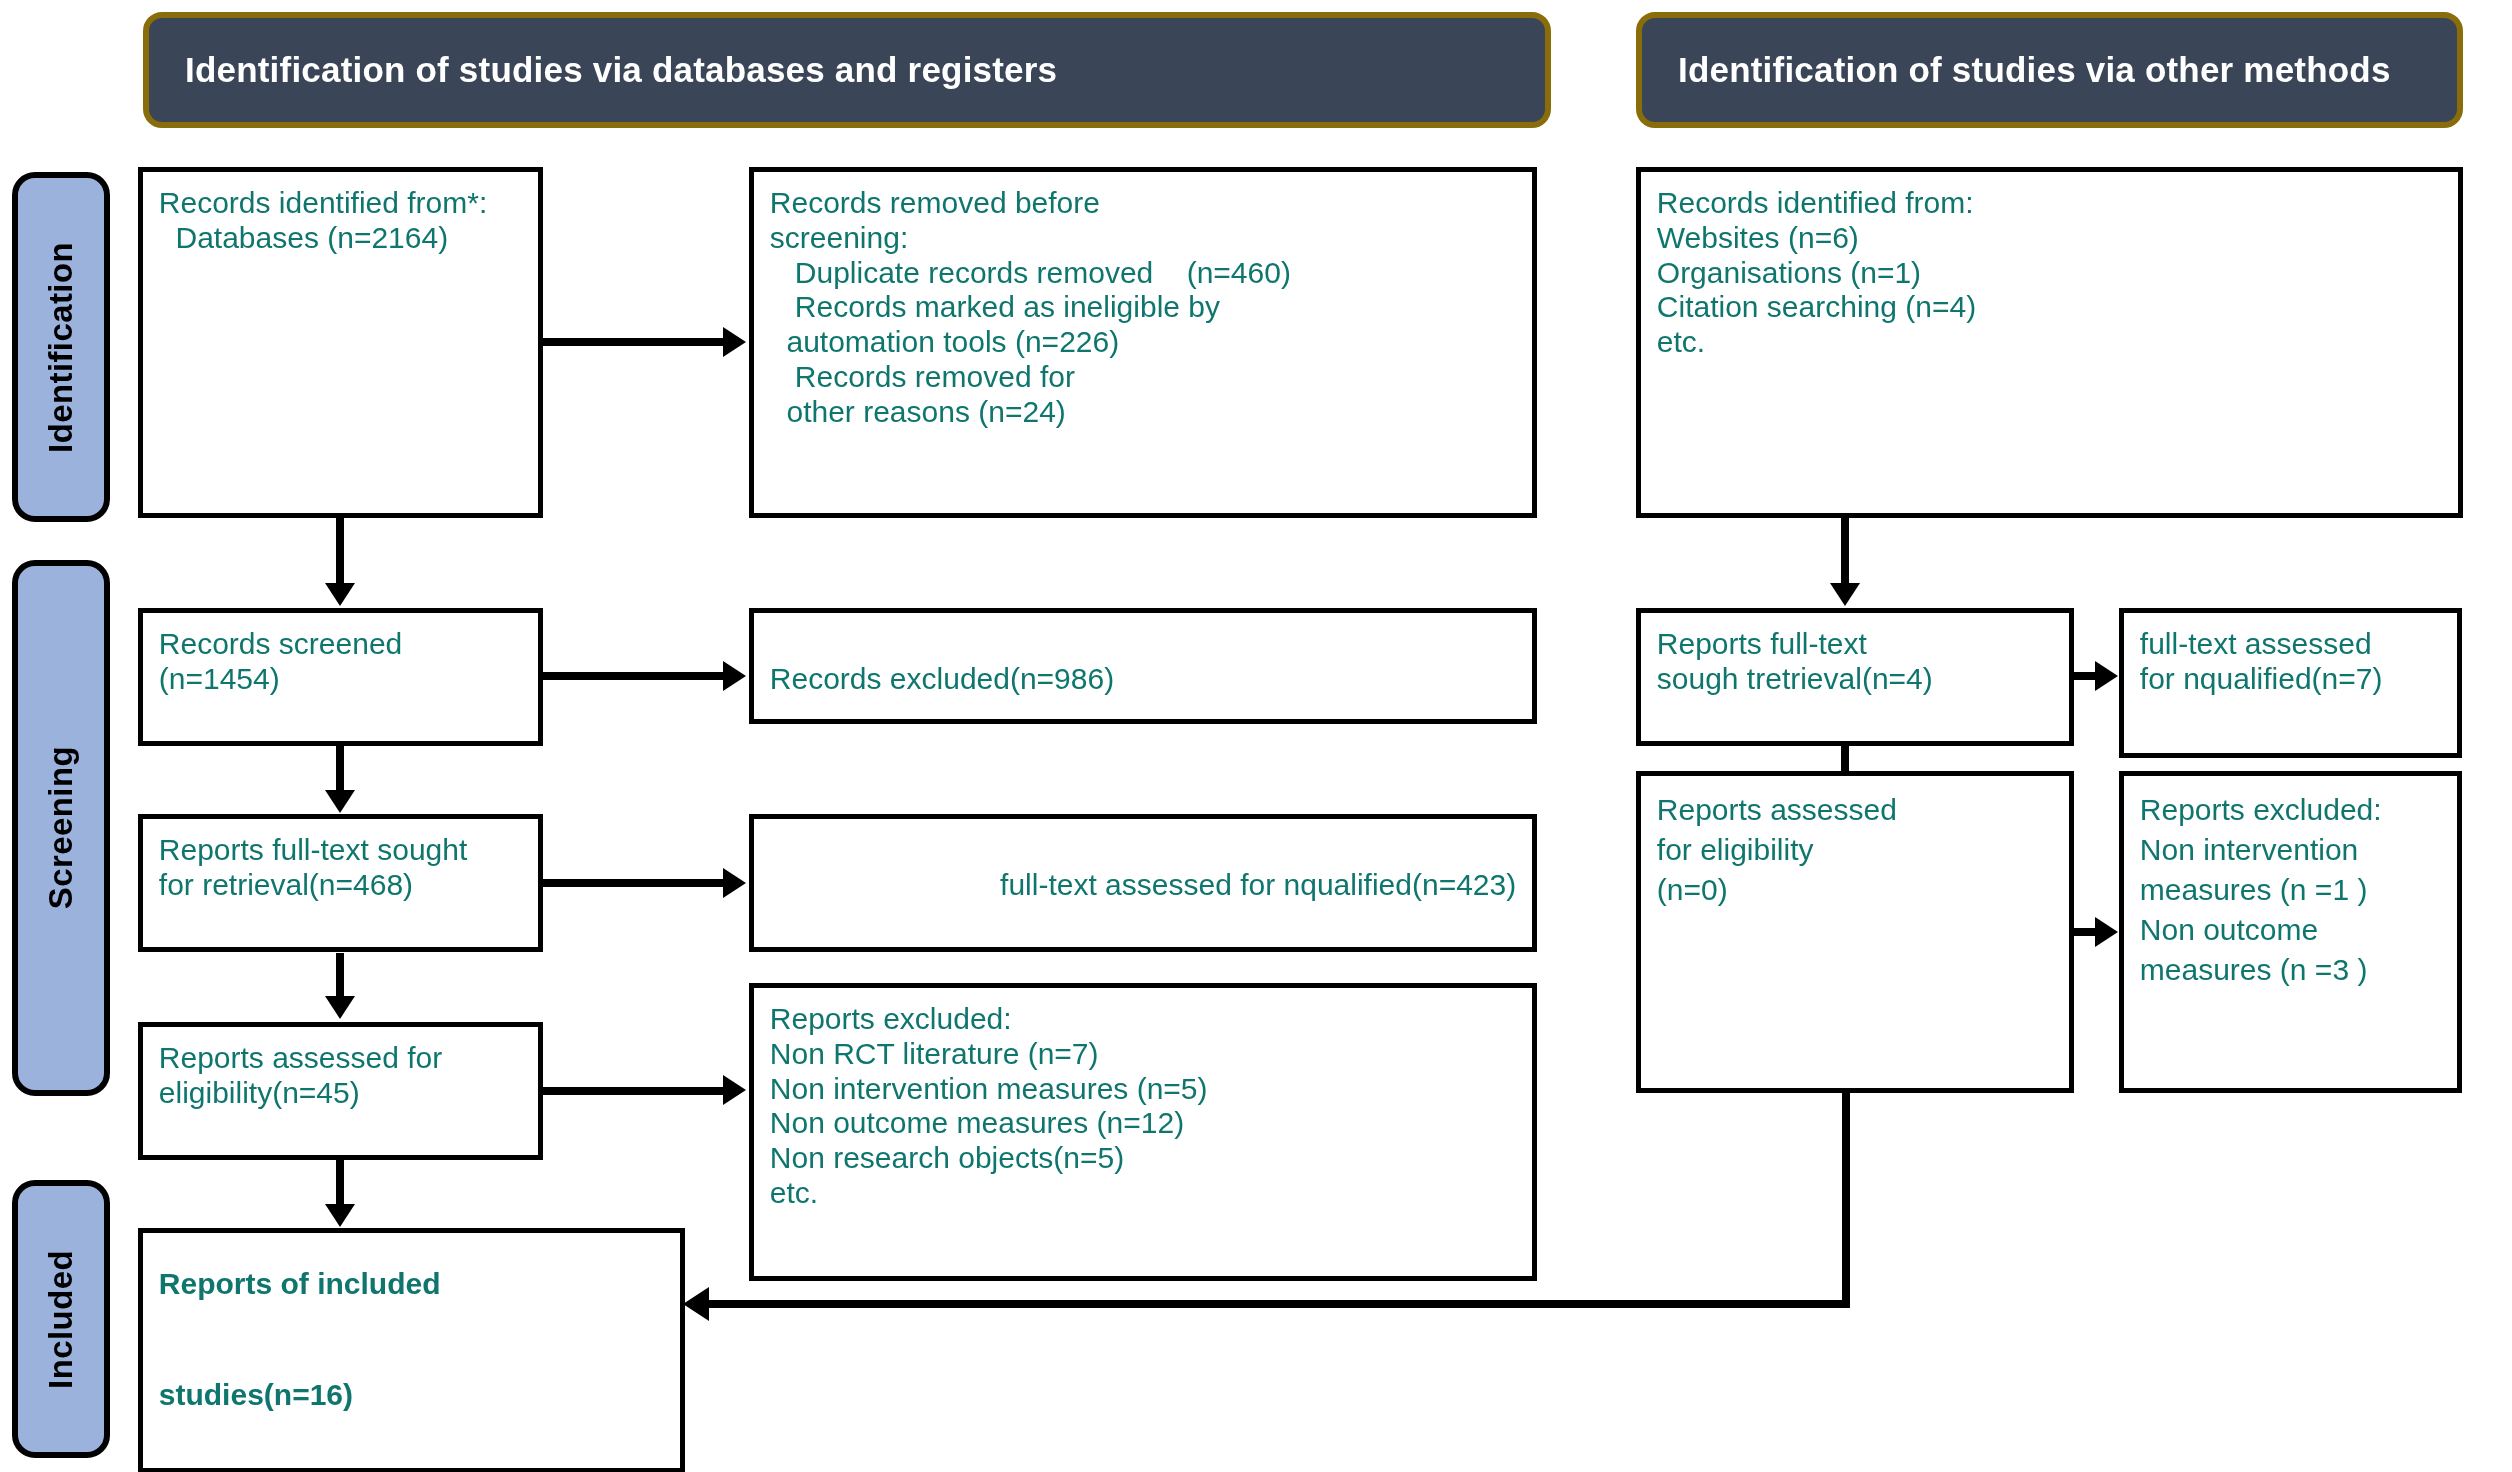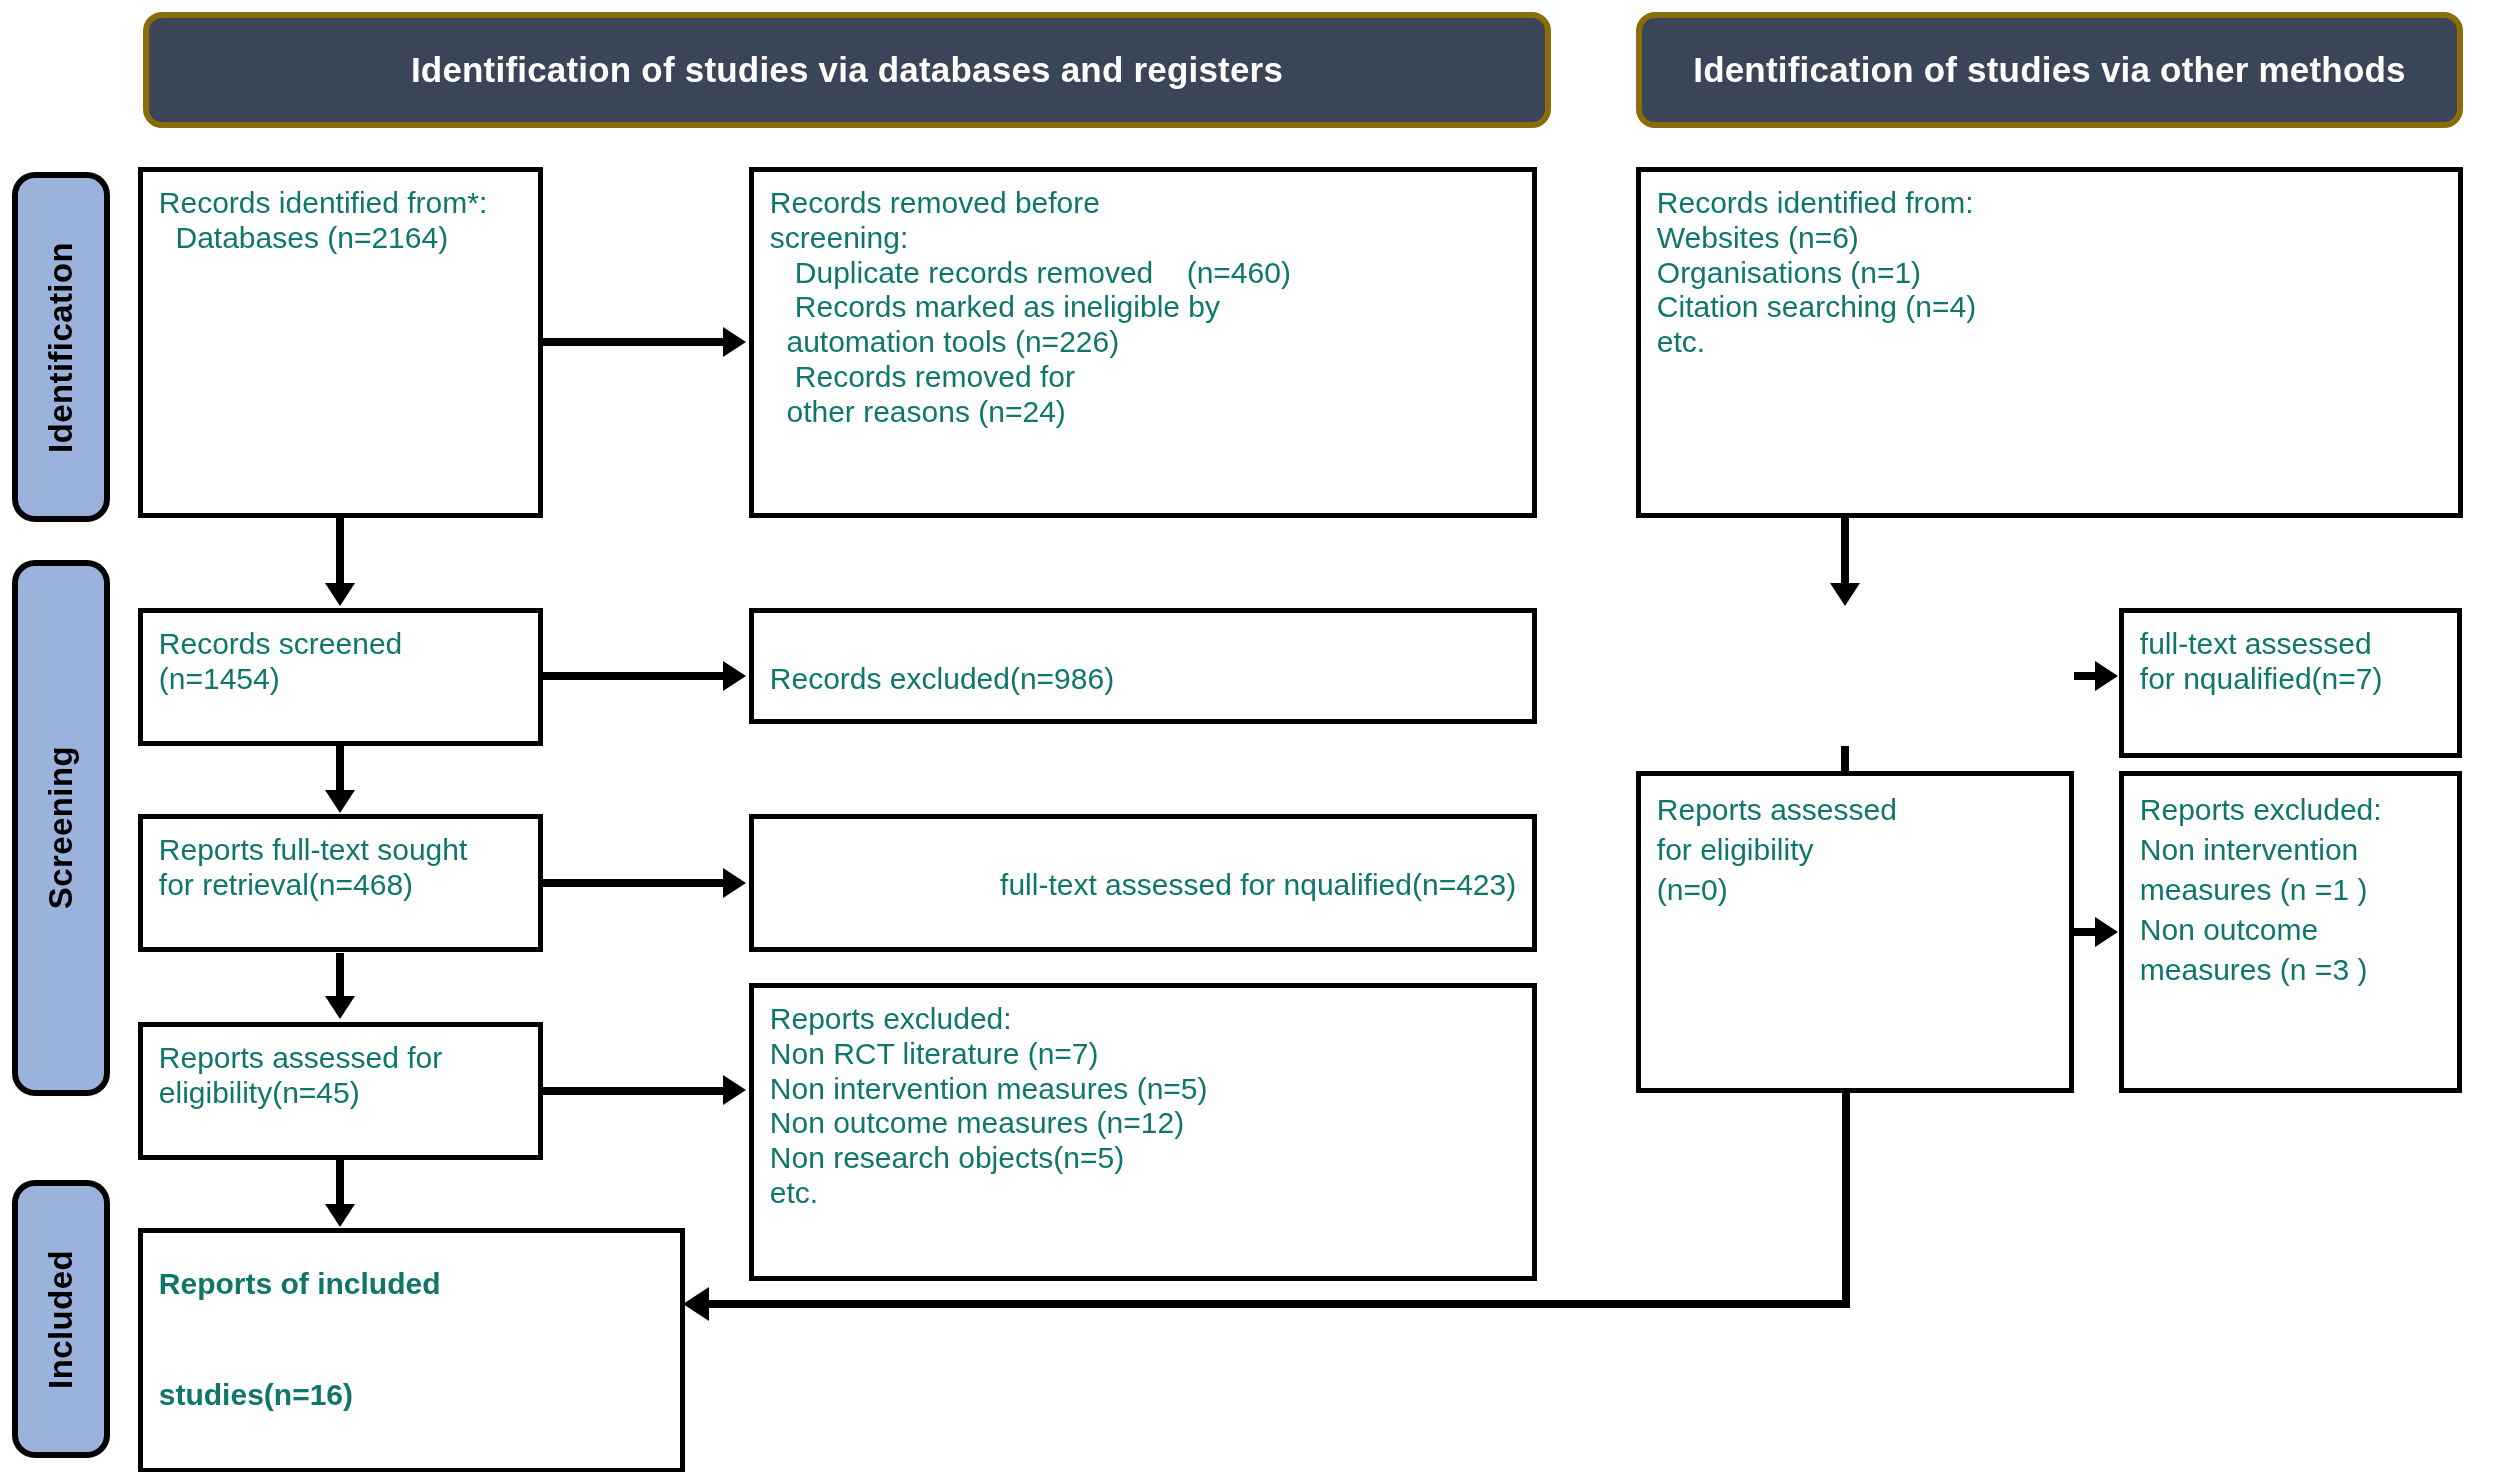--- a/index.html
+++ b/index.html
@@ -19,22 +19,22 @@
   }
 
   
   .banner {
     position: absolute;
     background: #3a4557;
     border: 6.1px solid #8a6d0b;
     border-radius: 19px;
     display: flex;
     align-items: center;
-    justify-content: center;
     box-sizing: border-box;
+    padding-left: 36px;
   }
   .banner-label {
     color: #ffffff;
     font-size: 35px;
     font-weight: bold;
     letter-spacing: 0.2px;
     text-align: center;
     white-space: nowrap;
   }
 
@@ -218,20 +218,24 @@
     <div class="flow-text">Records identified from:
 Websites (n=6)
 Organisations (n=1)
 Citation searching (n=4)
 etc.</div>
   </div>
 
   <div class="conn" style="left:1841px; top:518px; width:7.9px; height:72px;"></div>
   <div class="arrow-down" style="left:1830px; top:583px;"></div>
 
+  <div class="flow-box" style="left:1636px; top:608px; width:438px; height:138px;">
+    <div class="flow-text">Reports full-text
+sough tretrieval(n=4)</div>
+  </div>
 
   <div class="flow-box" style="left:2119px; top:608px; width:343px; height:150px;">
     <div class="flow-text">full-text assessed
 for nqualified(n=7)</div>
   </div>
 
   <div class="conn" style="left:2074px; top:672px; width:24.5px; height:7.9px;"></div>
   <div class="arrow-right" style="left:2095px; top:661px;"></div>
 
   <div class="conn" style="left:1841px; top:746px; width:7.9px; height:51px;"></div>

